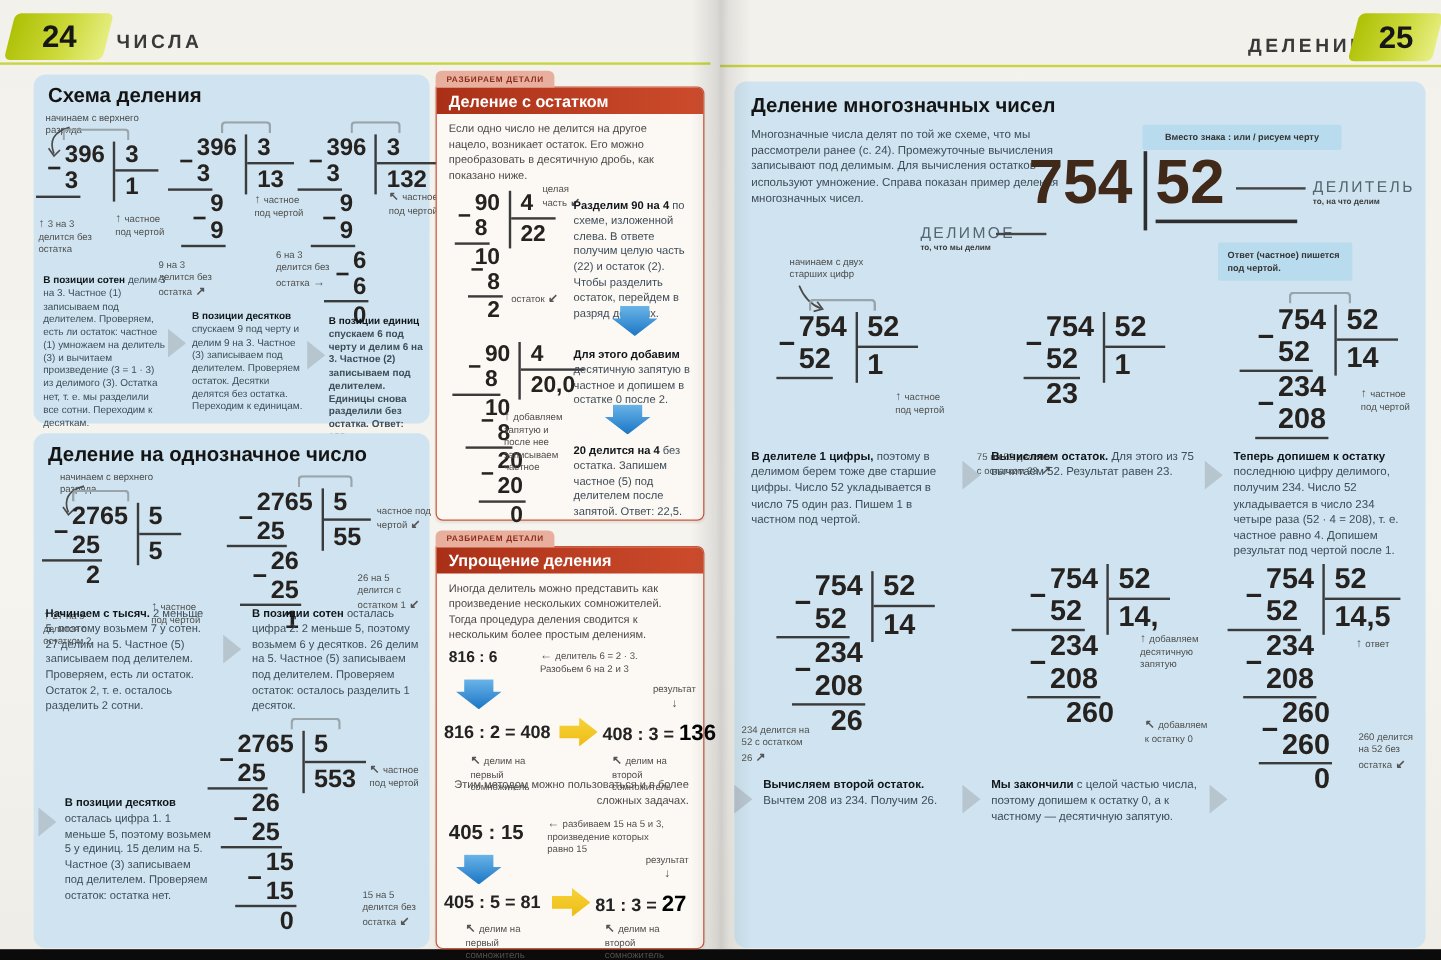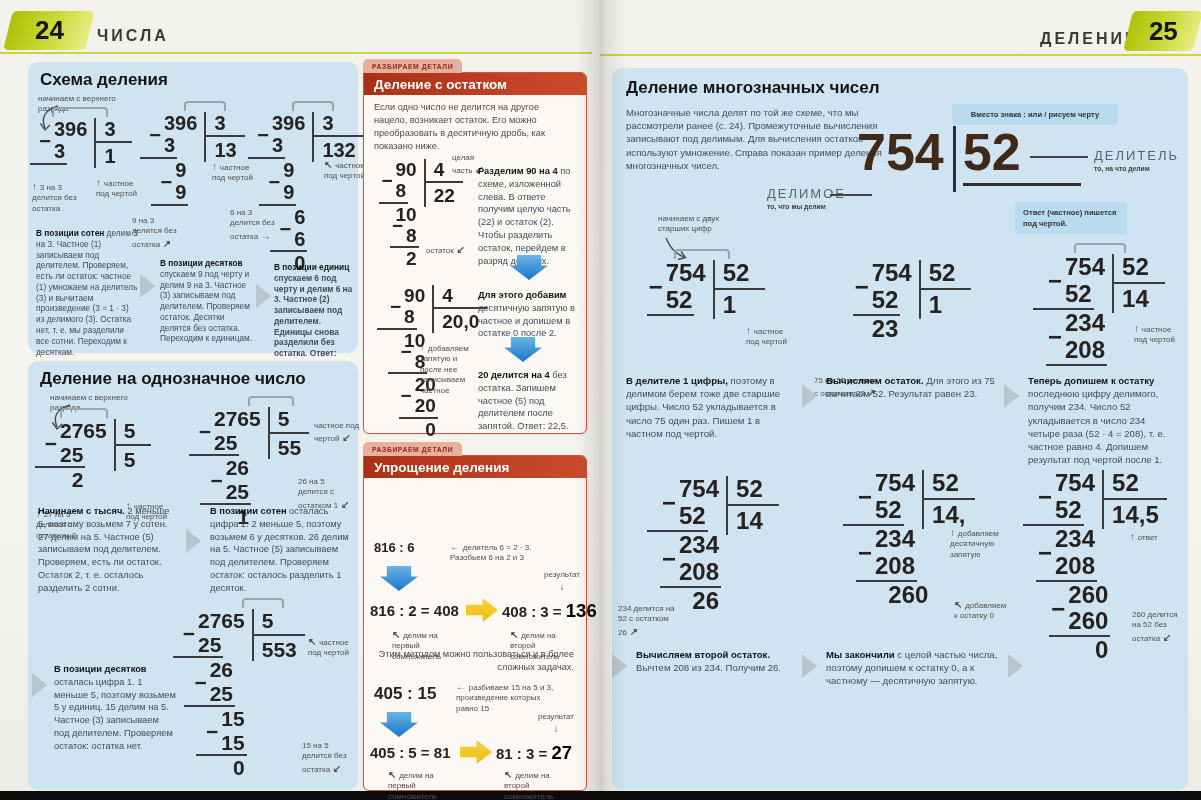--- a/index.html
+++ b/index.html
@@ -277,20 +277,21 @@
     <div class="para" style="left:114px;top:296px;width:102px;"><b>20 делится на 4</b> <span>без остатка. Запишем частное (5) под делителем после запятой. Ответ: 22,5.</span></div>
   </div>
 
   <div class="rpanel" style="left:363px;top:455px;width:222px;height:334px;">
     <div class="rtab">
           <span>РАЗБИРАЕМ ДЕТАЛИ</span>
         </div>
     <div class="rbar">
           <span>Упрощение деления</span>
         </div>
+    <div class="intro" style="position:absolute;left:10px;top:28px;width:202px;">Иногда делитель можно представить как произведение нескольких сомножителей. Тогда процедура деления сводится к нескольким более простым делениям.</div>
 
     <div class="eq" style="left:10px;top:84px;font-size:13px;"><span>816 : 6</span></div>
     <div class="note" style="left:86px;top:84px;width:100px;"><span class="arr">← </span><span>делитель 6 = 2 · 3. Разобьем 6 на 2 и 3</span></div>
     <div class="arrow-down" style="left:16px;top:110px;"></div>
 
     <div class="eq" style="left:6px;top:146px;"><span>816 : 2 = 408</span></div>
     <div class="arrow-right" style="left:102px;top:142px;"></div>
     <div class="eq" style="left:138px;top:144px;"><span>408 : 3 =</span> <b class="eq-emph">136</b></div>
     <div class="note" style="left:178px;top:114px;width:40px;text-align:center;"><span>результат</span><br><span class="arr">↓</span></div>
     <div class="note" style="left:28px;top:172px;width:66px;"><span class="arr">↖ </span><span>делим на первый сомножитель</span></div>

